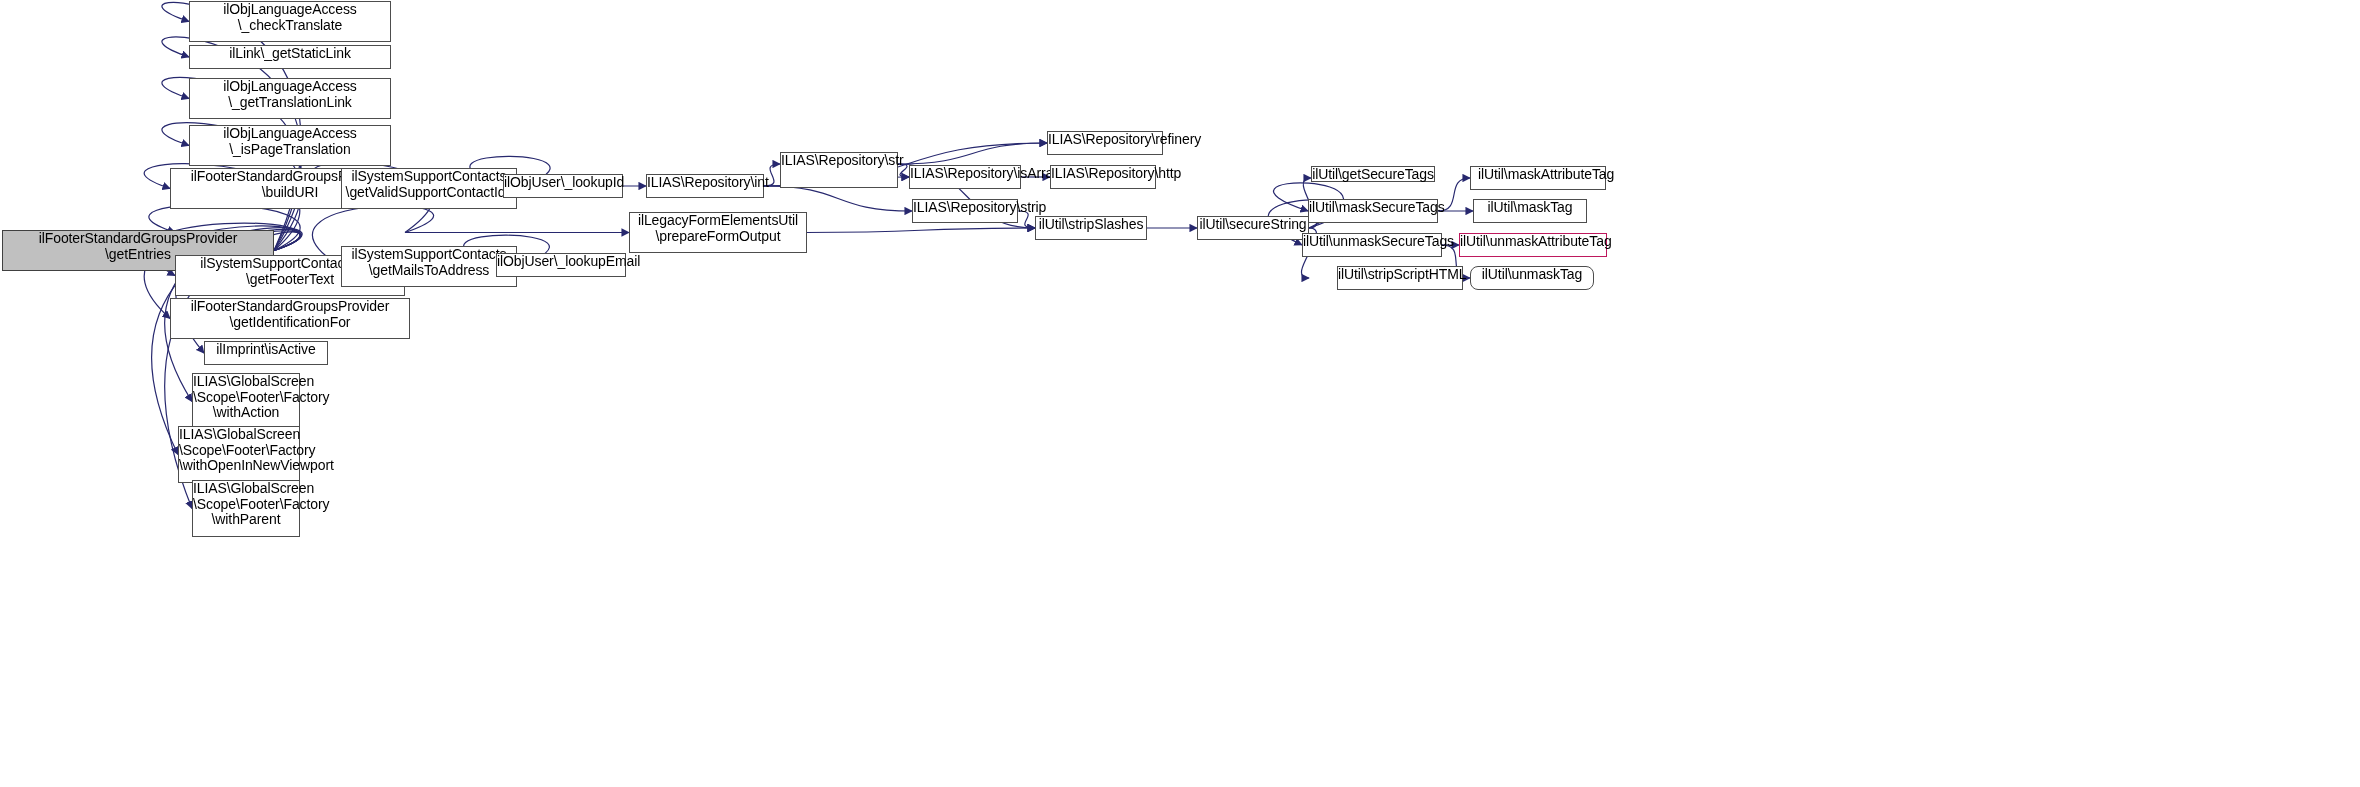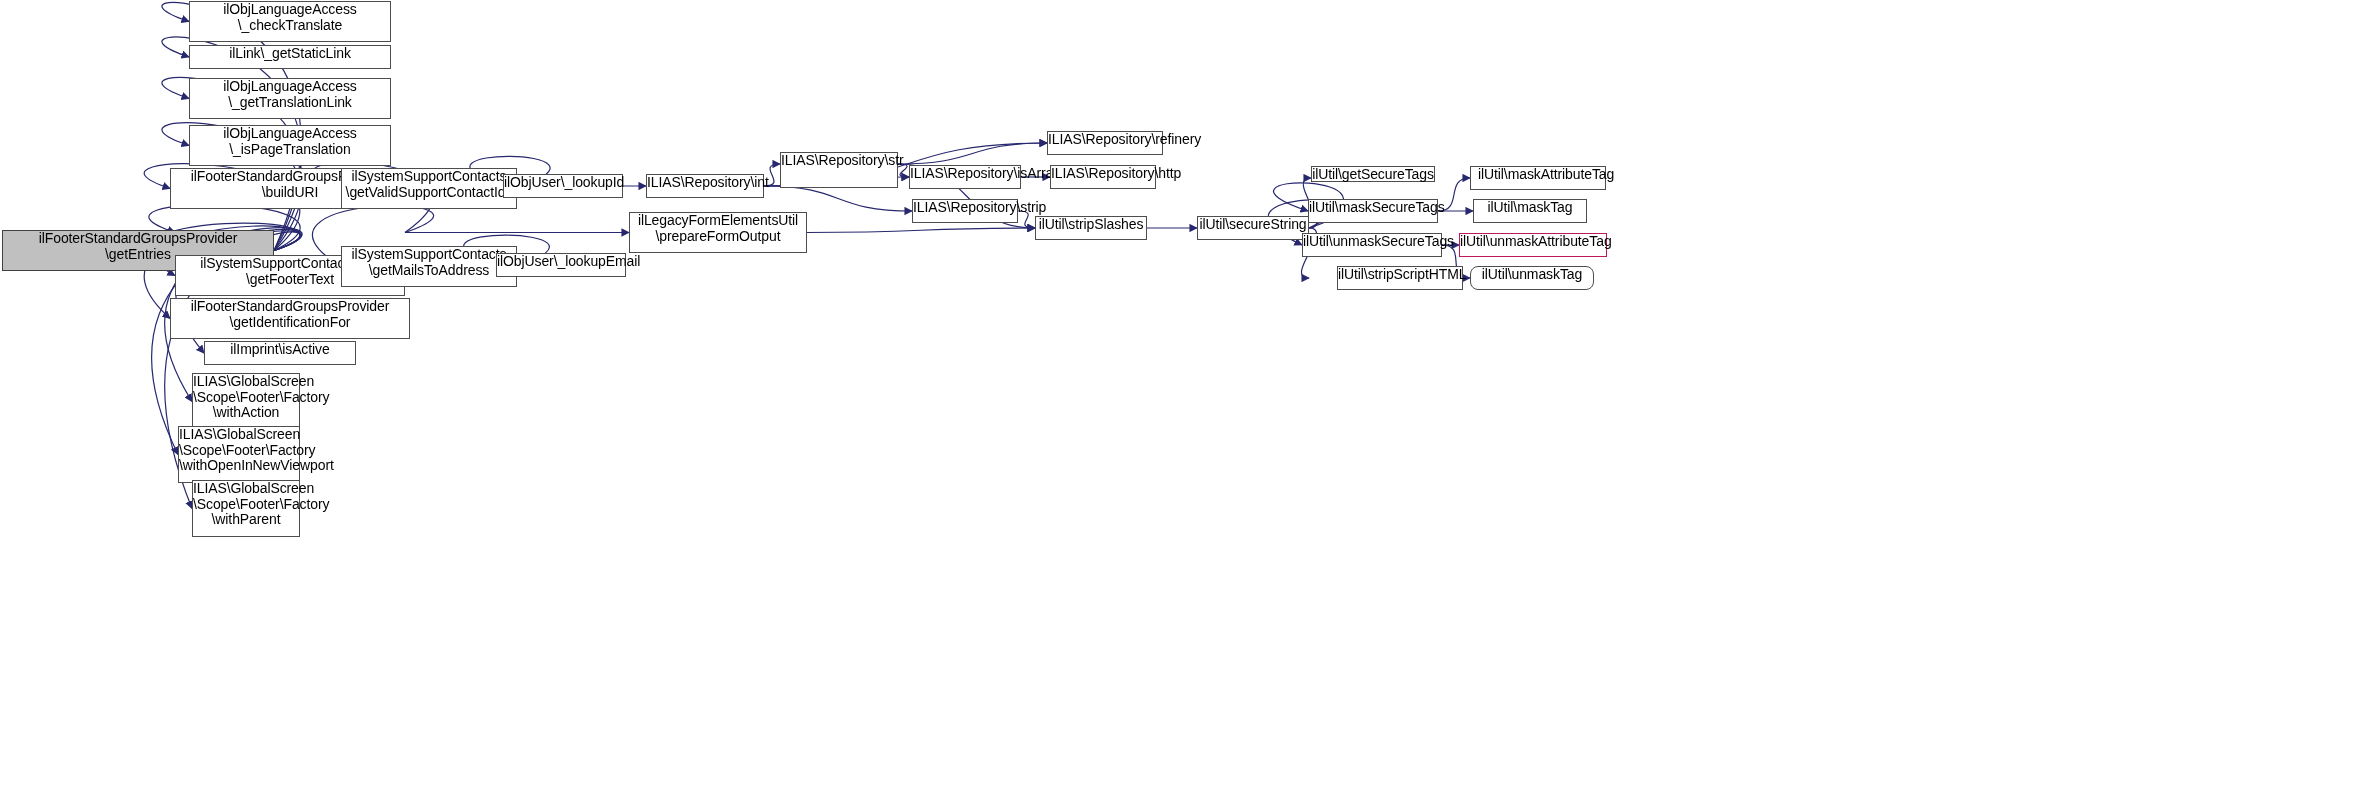--- a/index.html
+++ b/index.html
@@ -106,21 +106,21 @@
     <div class="node" style="left: 189px; top: 78px; width: 202px; height: 41px;"><span class="lbl">ilObjLanguageAccess
 \_getTranslationLink</span></div>
     <div class="node" style="left: 189px; top: 125px; width: 202px; height: 41px;"><span class="lbl">ilObjLanguageAccess
 \_isPageTranslation</span></div>
     <div class="node" style="left: 170px; top: 168px; width: 240px; height: 41px;"><span class="lbl">ilFooterStandardGroupsProvider
 \buildURI</span></div>
     <div class="node" style="left: 175px; top: 255px; width: 230px; height: 41px;"><span class="lbl">ilSystemSupportContactsGUI
 \getFooterText</span></div>
     <div class="node" style="left: 170px; top: 298px; width: 240px; height: 41px;"><span class="lbl">ilFooterStandardGroupsProvider
 \getIdentificationFor</span></div>
-    <div class="node" style="left: 204px; top: 341px; width: 152px; height: 24px;"><span class="lbl">ilImprint\isActive</span></div>
+    <div class="node" style="left: 204px; top: 341px; width: 124px; height: 24px;"><span class="lbl">ilImprint\isActive</span></div>
     <div class="node" style="left: 192px; top: 373px; width: 108px; height: 57px;"><span class="lbl">ILIAS\GlobalScreen
 \Scope\Footer\Factory
 \withAction</span></div>
     <div class="node" style="left: 178px; top: 426px; width: 122px; height: 57px;"><span class="lbl">ILIAS\GlobalScreen
 \Scope\Footer\Factory
 \withOpenInNewViewport</span></div>
     <div class="node" style="left: 192px; top: 480px; width: 108px; height: 57px;"><span class="lbl">ILIAS\GlobalScreen
 \Scope\Footer\Factory
 \withParent</span></div>
     <div class="node" style="left: 341px; top: 168px; width: 176px; height: 41px;"><span class="lbl">ilSystemSupportContacts

